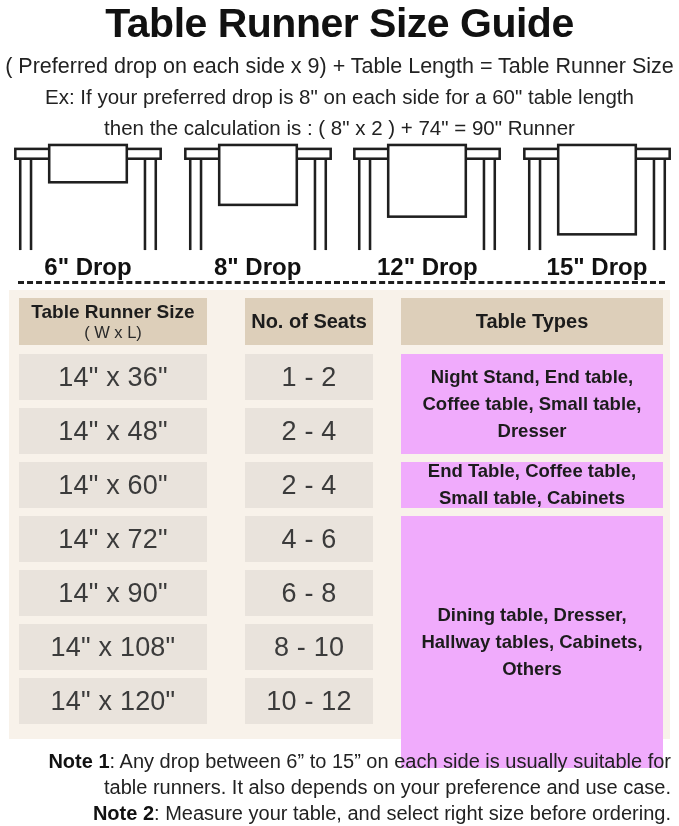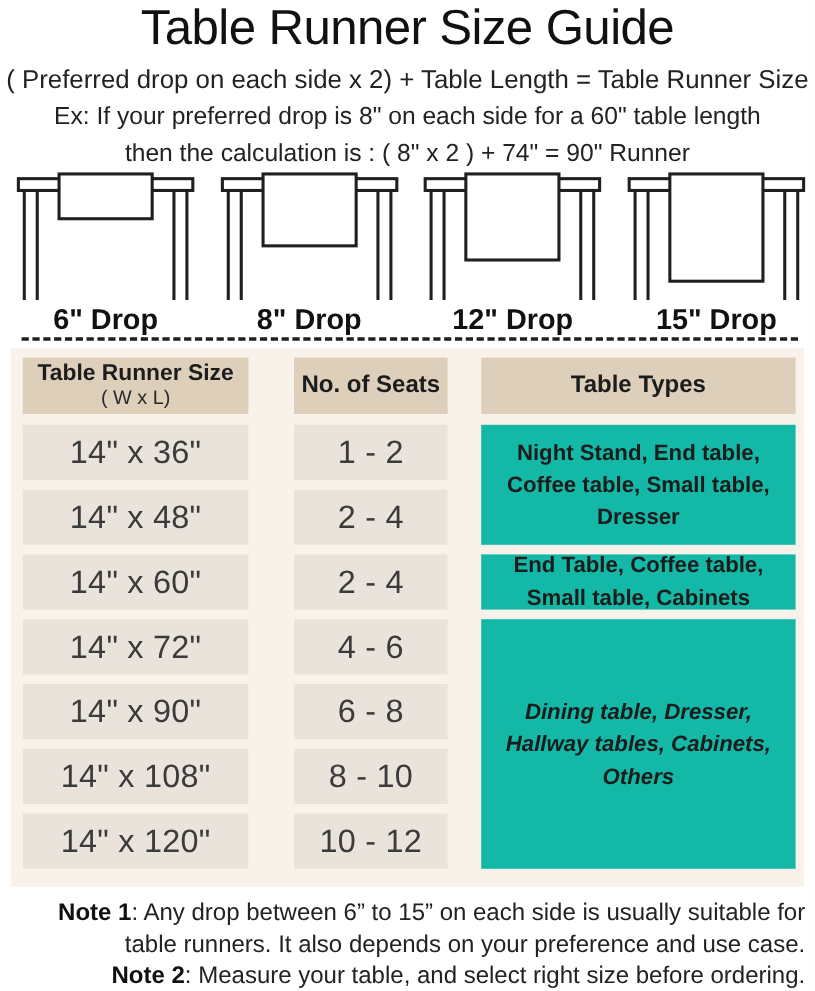--- a/index.html
+++ b/index.html
@@ -4,21 +4,21 @@
 <style>
   * { margin:0; padding:0; box-sizing:border-box; }
   html,body { width:679px; height:826px; }
   body {
     font-family:"Liberation Sans","DejaVu Sans",sans-serif;
     background:#ffffff; color:#1a1a1a; overflow:hidden;
   }
   
   .top-section { text-align:center; padding-top:1px; }
   .main-title {
-    font-size:41px; font-weight:400; letter-spacing:-0.5px;
+    font-size:41px; font-weight:700; letter-spacing:-0.5px;
     color:#111; line-height:1.12;
   }
   .formula-line { font-size:21.5px; color:#222; margin-top:7px; }
   .example-line { font-size:20.5px; color:#222; margin-top:5px; line-height:1.25; }
 
   
   .illustrations-row {
     display:flex; justify-content:space-between;
     padding:3px 6px 0 12px; height:140px;
   }
@@ -45,39 +45,39 @@
   }
   .hcell .h-main { font-size:19px; font-weight:700; color:#1c1c1c; line-height:1.15; }
   .hcell .h-sub  { font-size:16.5px; font-weight:400; color:#2a2a2a; line-height:1.15; }
   .hcell.single .h-main { font-size:20px; }
   .cell {
     background:#e9e3dc; height:46px;
     display:flex; align-items:center; justify-content:center;
     font-size:27px; font-weight:400; color:#3b3b3b; letter-spacing:0.2px;
   }
   .typecell {
-    background:#14b8a6; padding:4px 6px;
+    background:#f0abfc; padding:4px 6px;
     display:flex; align-items:center; justify-content:center; text-align:center;
     font-size:18.5px; font-weight:700; color:#1c1c1c; line-height:1.45;
   }
   .typecell.span2 { height:100px; }
   .typecell.span1 { height:46px; }
-  .typecell.span4 { height:208px;font-style:italic; }
+  .typecell.span4 { height:252px; }
 
   
   .notes { text-align:right; padding:9px 8px 0 8px; font-size:20px; color:#222; }
   .note-line { line-height:26px; }
   .note-label { font-weight:700; color:#111; }
 </style>
 </head>
 <body>
 
 <div class="top-section">
   <div class="main-title">Table Runner Size Guide</div>
-  <div class="formula-line">( Preferred drop on each side x 2) + Table Length = Table Runner Size</div>
+  <div class="formula-line">( Preferred drop on each side x 9) + Table Length = Table Runner Size</div>
   <div class="example-line">Ex: If your preferred drop is 8" on each side for a 60" table length</div>
   <div class="example-line">then the calculation is : ( 8" x 2 ) + 74" = 90" Runner</div>
 </div>
 
 <div class="illustrations-row">
 
   <div class="illustration">
     <svg width="152" height="112" viewBox="0 0 152 112">
       <g stroke="#1f1f1f" stroke-width="2.6" fill="none">
         <line x1="7" y1="14" x2="7" y2="109"></line>

